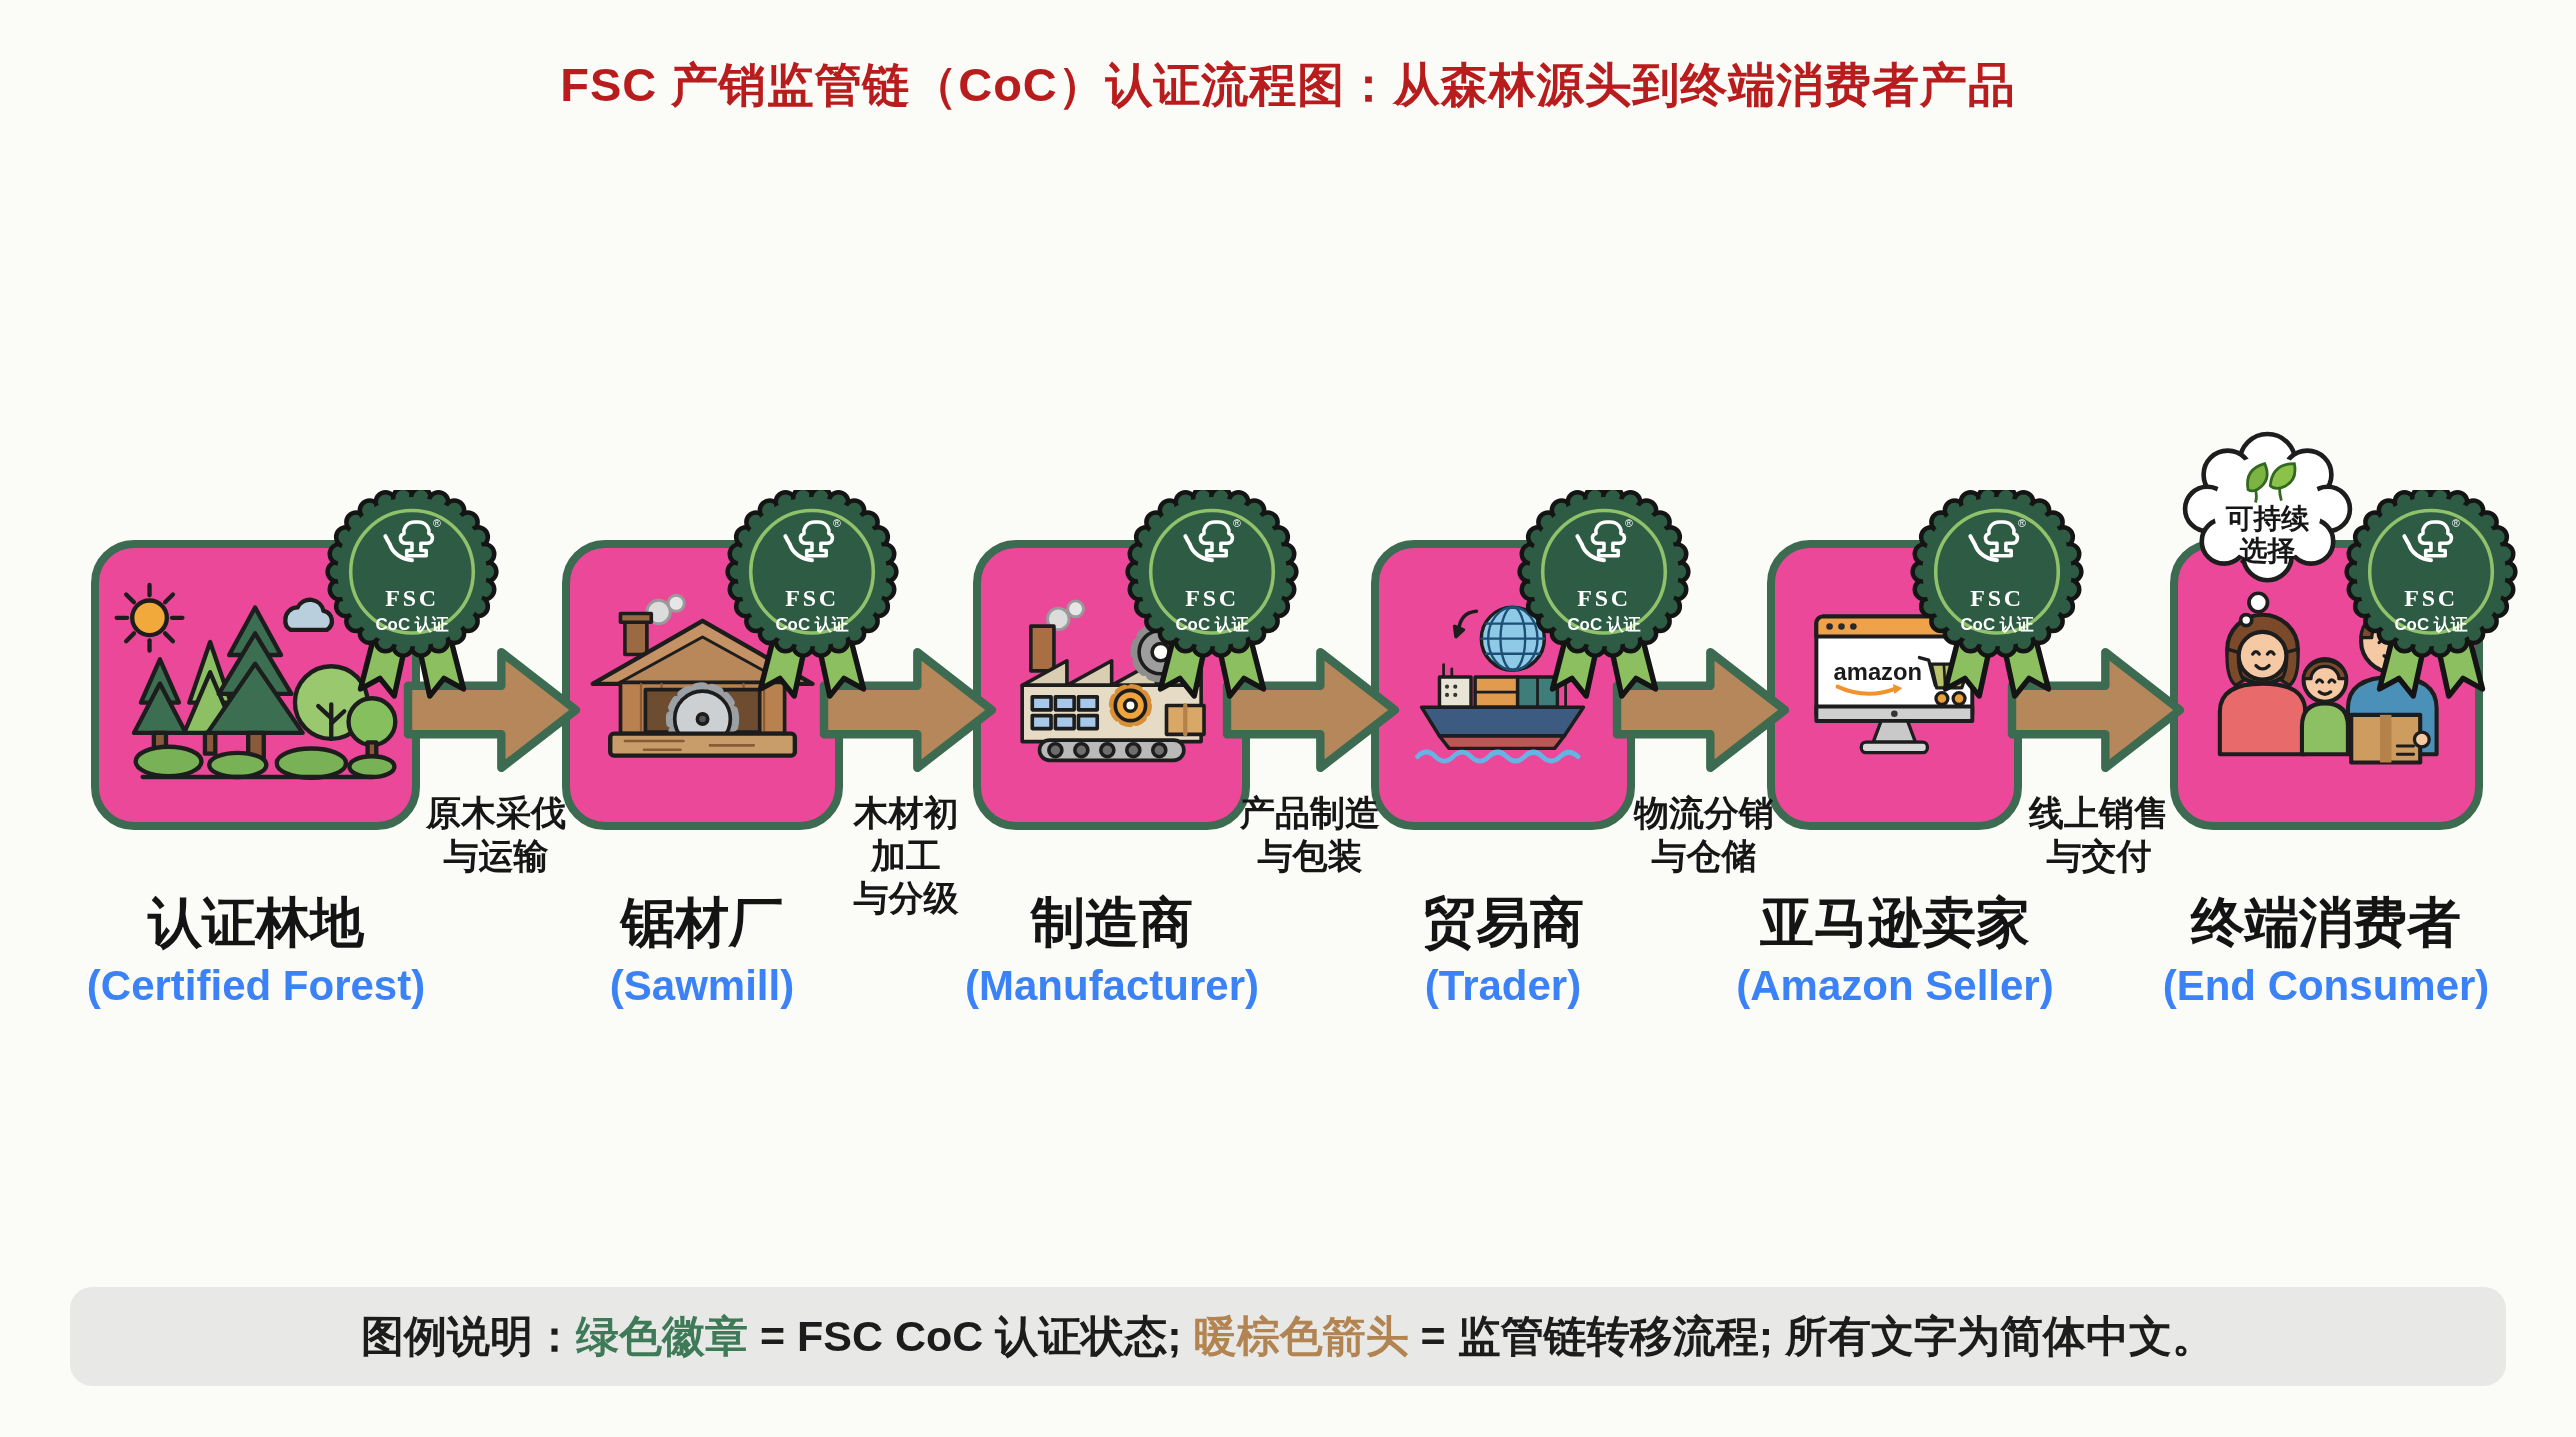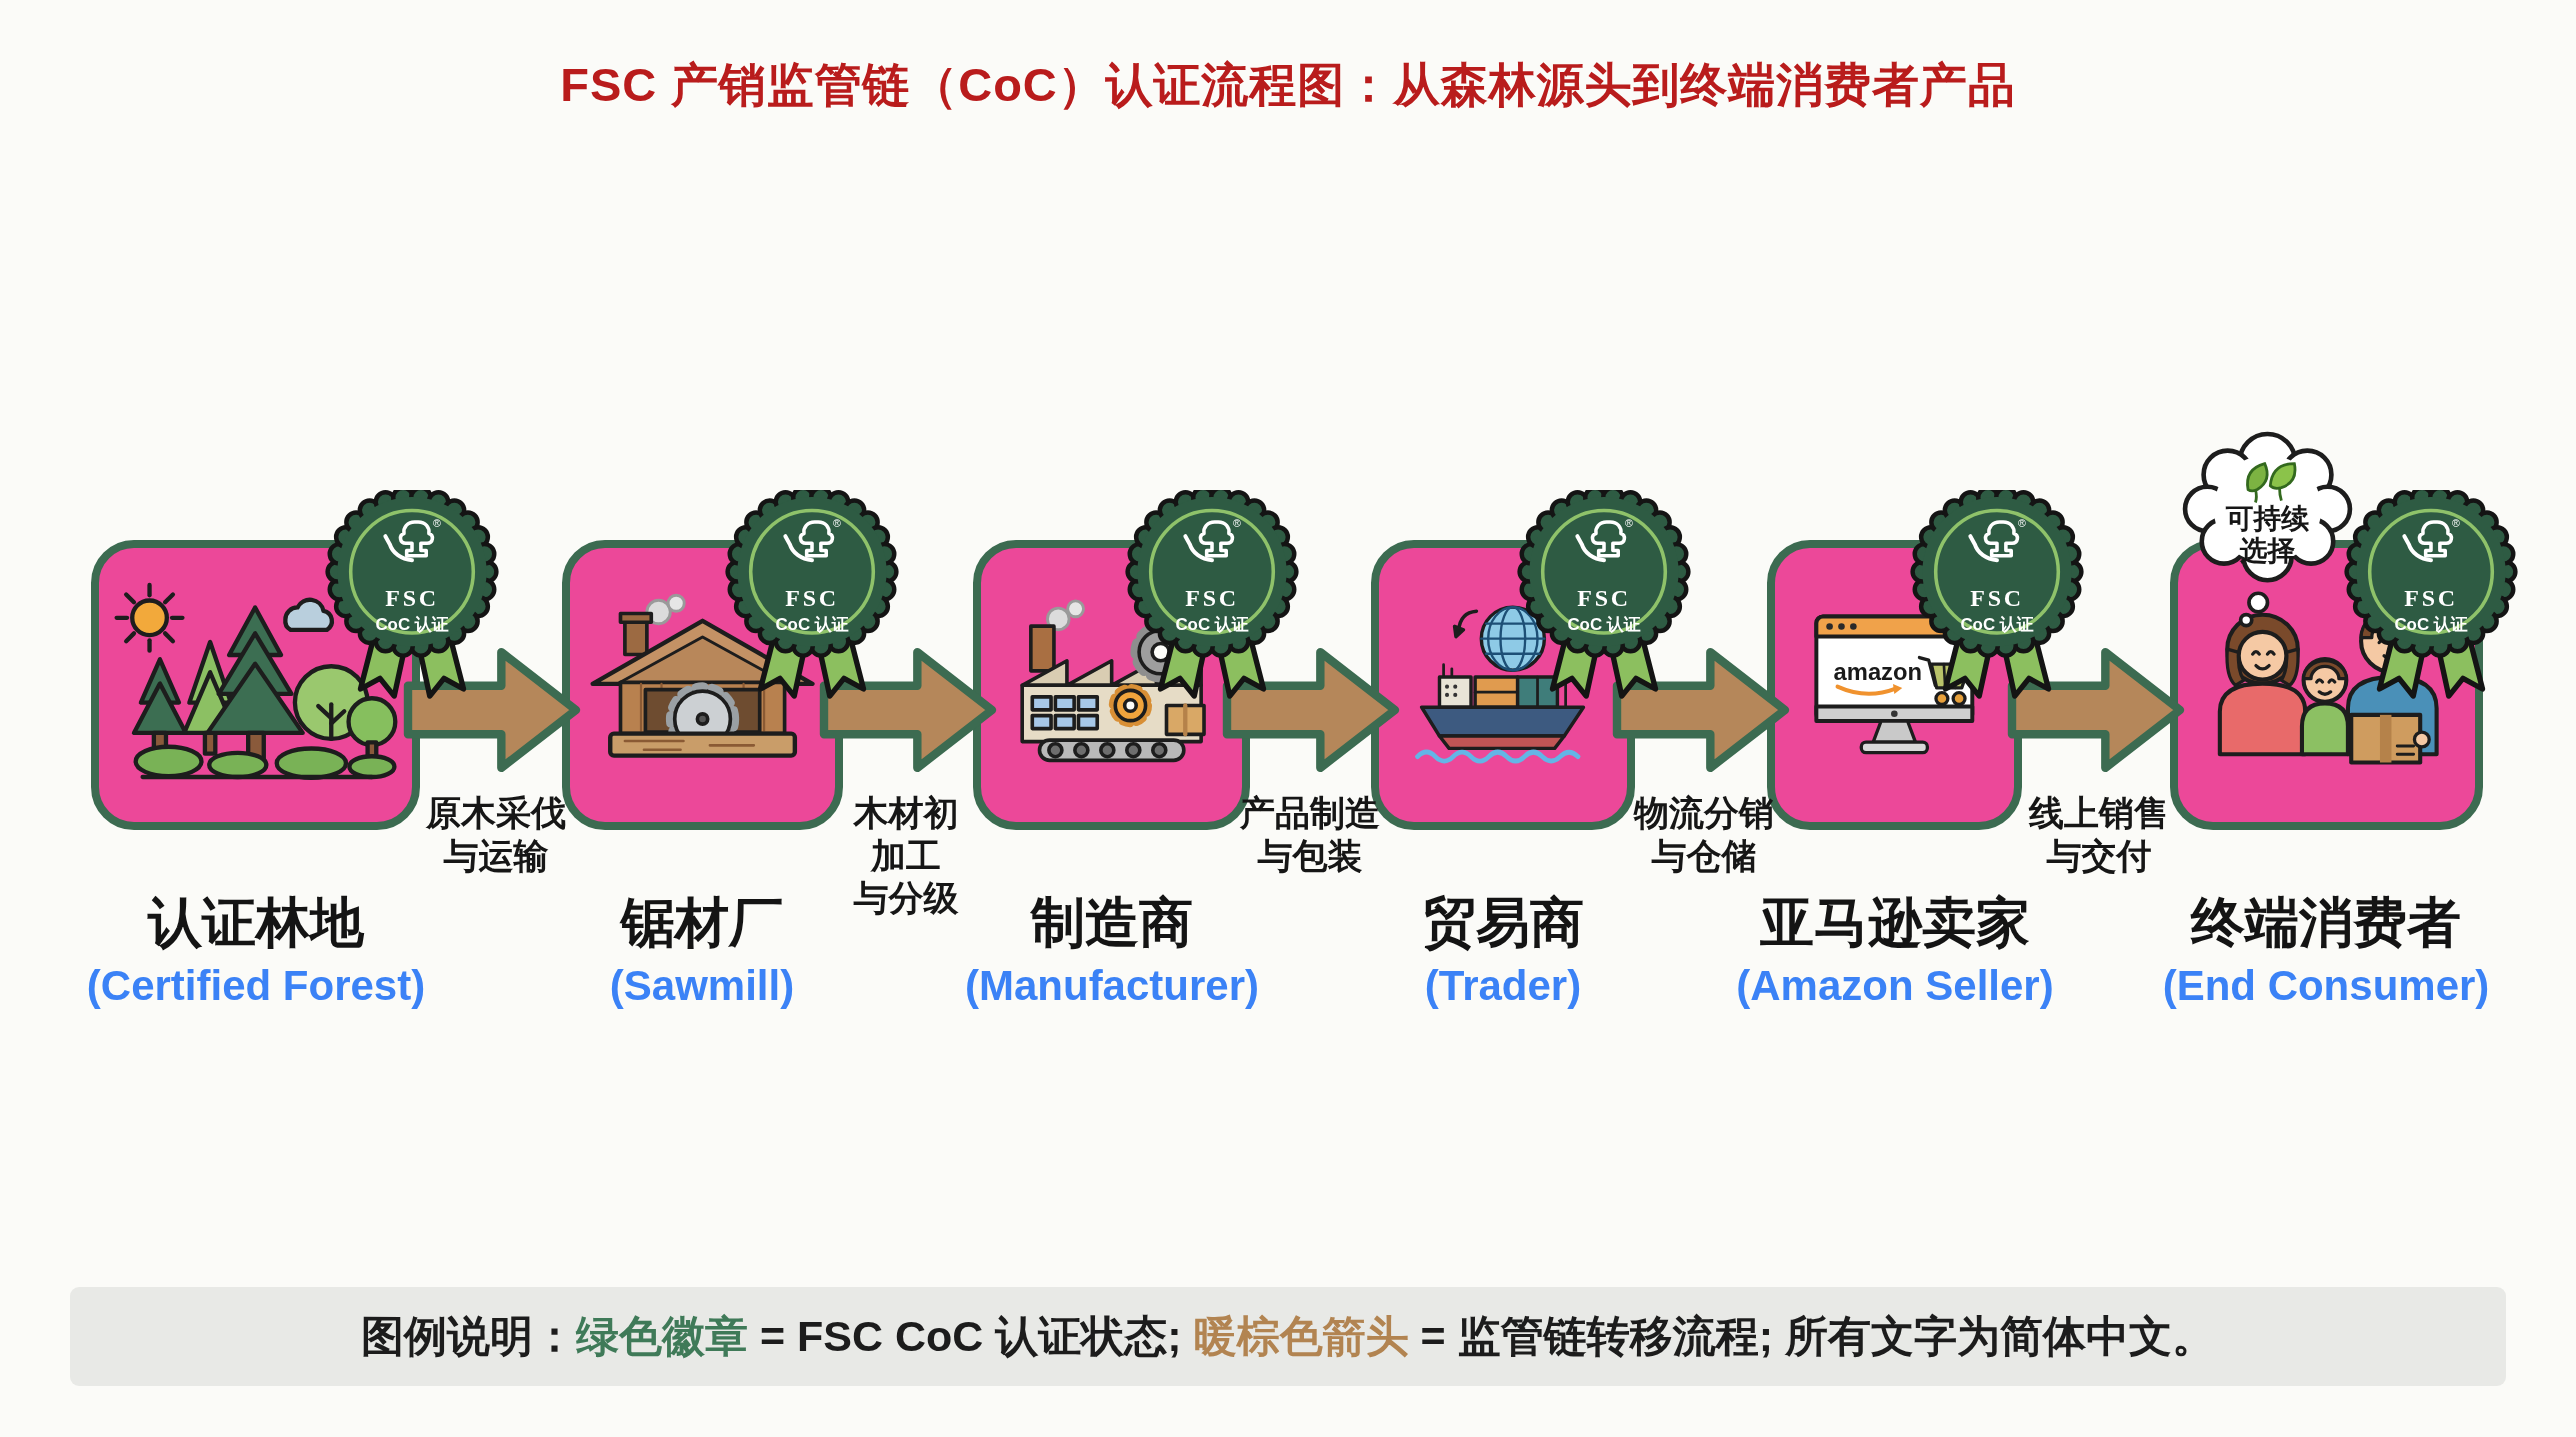--- a/index.html
+++ b/index.html
@@ -15,21 +15,21 @@
   .transfer-label{position:absolute;top:792px;transform:translateX(-50%);
                   text-align:center;font-size:35px;font-weight:700;line-height:1.22;
                   color:#161616;z-index:3;width:225px;}
   .badge{position:absolute;top:490px;width:178px;height:231px;z-index:4;}
   .bubble{position:absolute;left:2170px;top:421px;width:195px;height:213px;z-index:4;}
   .stage-label{position:absolute;top:887px;transform:translateX(-50%);
                text-align:center;width:468px;z-index:1;}
   .stage-label .zh{font-size:54px;font-weight:800;color:#141414;}
   .stage-label .en{font-size:42px;font-weight:700;color:#3b82f6;margin-top:2px;}
   .legend-bar{position:absolute;left:70px;top:1287px;width:2436px;height:99px;
-              background:#e8e9e6;border-radius:9px;display:flex;align-items:center;
+              background:#e8e9e6;border-radius:22px;display:flex;align-items:center;
               justify-content:center;font-size:43px;font-weight:700;color:#1c1c1c;
               white-space:pre-wrap;}
   .legend-green{color:#3f7a58;}
   .legend-brown{color:#b28451;}
   .badge-text-fsc{font-family:"Liberation Serif","DejaVu Serif",serif;font-size:27px;
                   font-weight:bold;letter-spacing:3px;}
   .badge-text-coc{font-size:19px;font-weight:bold;}
   .bubble-text{font-size:30px;font-weight:bold;}
   .amz-text{font-size:36px;font-weight:bold;}
 </style>

